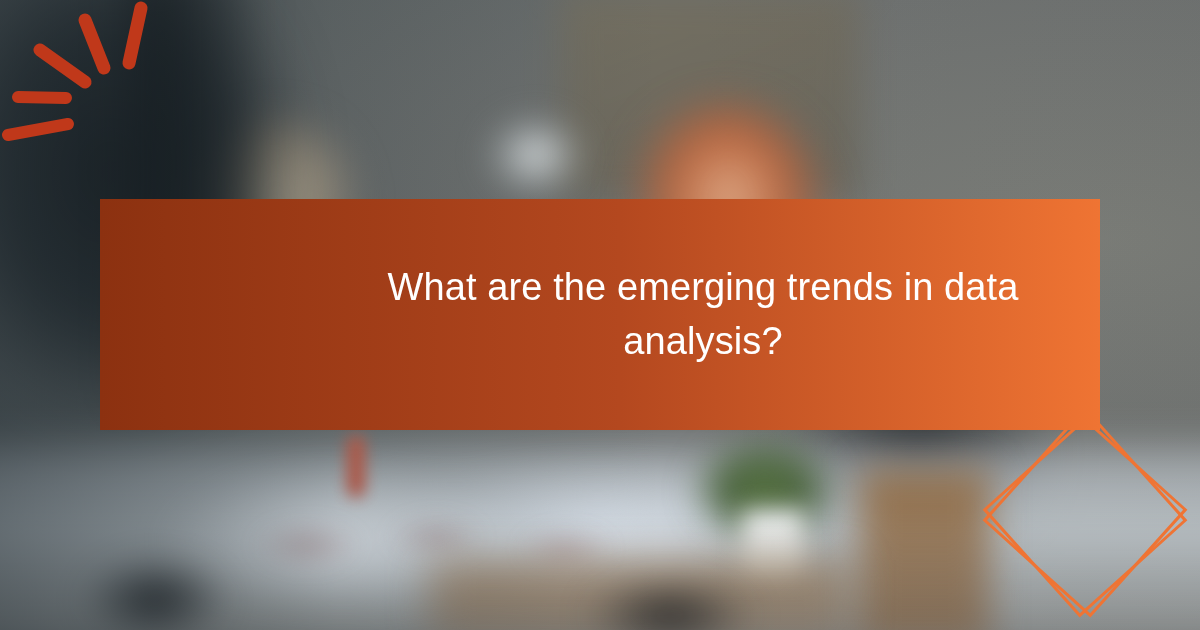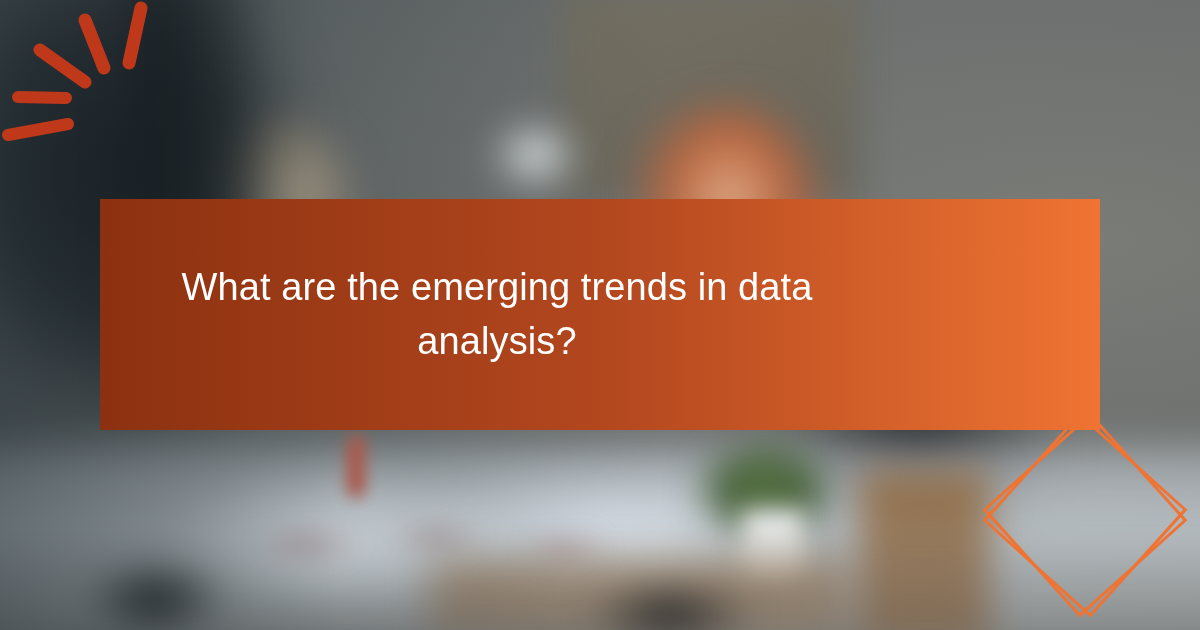--- a/index.html
+++ b/index.html
@@ -210,21 +210,21 @@
 
   
   .banner {
     position: absolute;
     left: 100px;
     top: 199px;
     width: 1000px;
     height: 231px;
     display: flex;
     align-items: center;
-    justify-content: flex-start;
+    justify-content: flex-end;
     box-sizing: border-box;
     padding: 16px 52px;
   }
   .banner-title {
     color: #ffffff;
     font-size: 38px;
     line-height: 1.42;
     font-weight: 400;
     text-align: center;
     letter-spacing: .1px;

